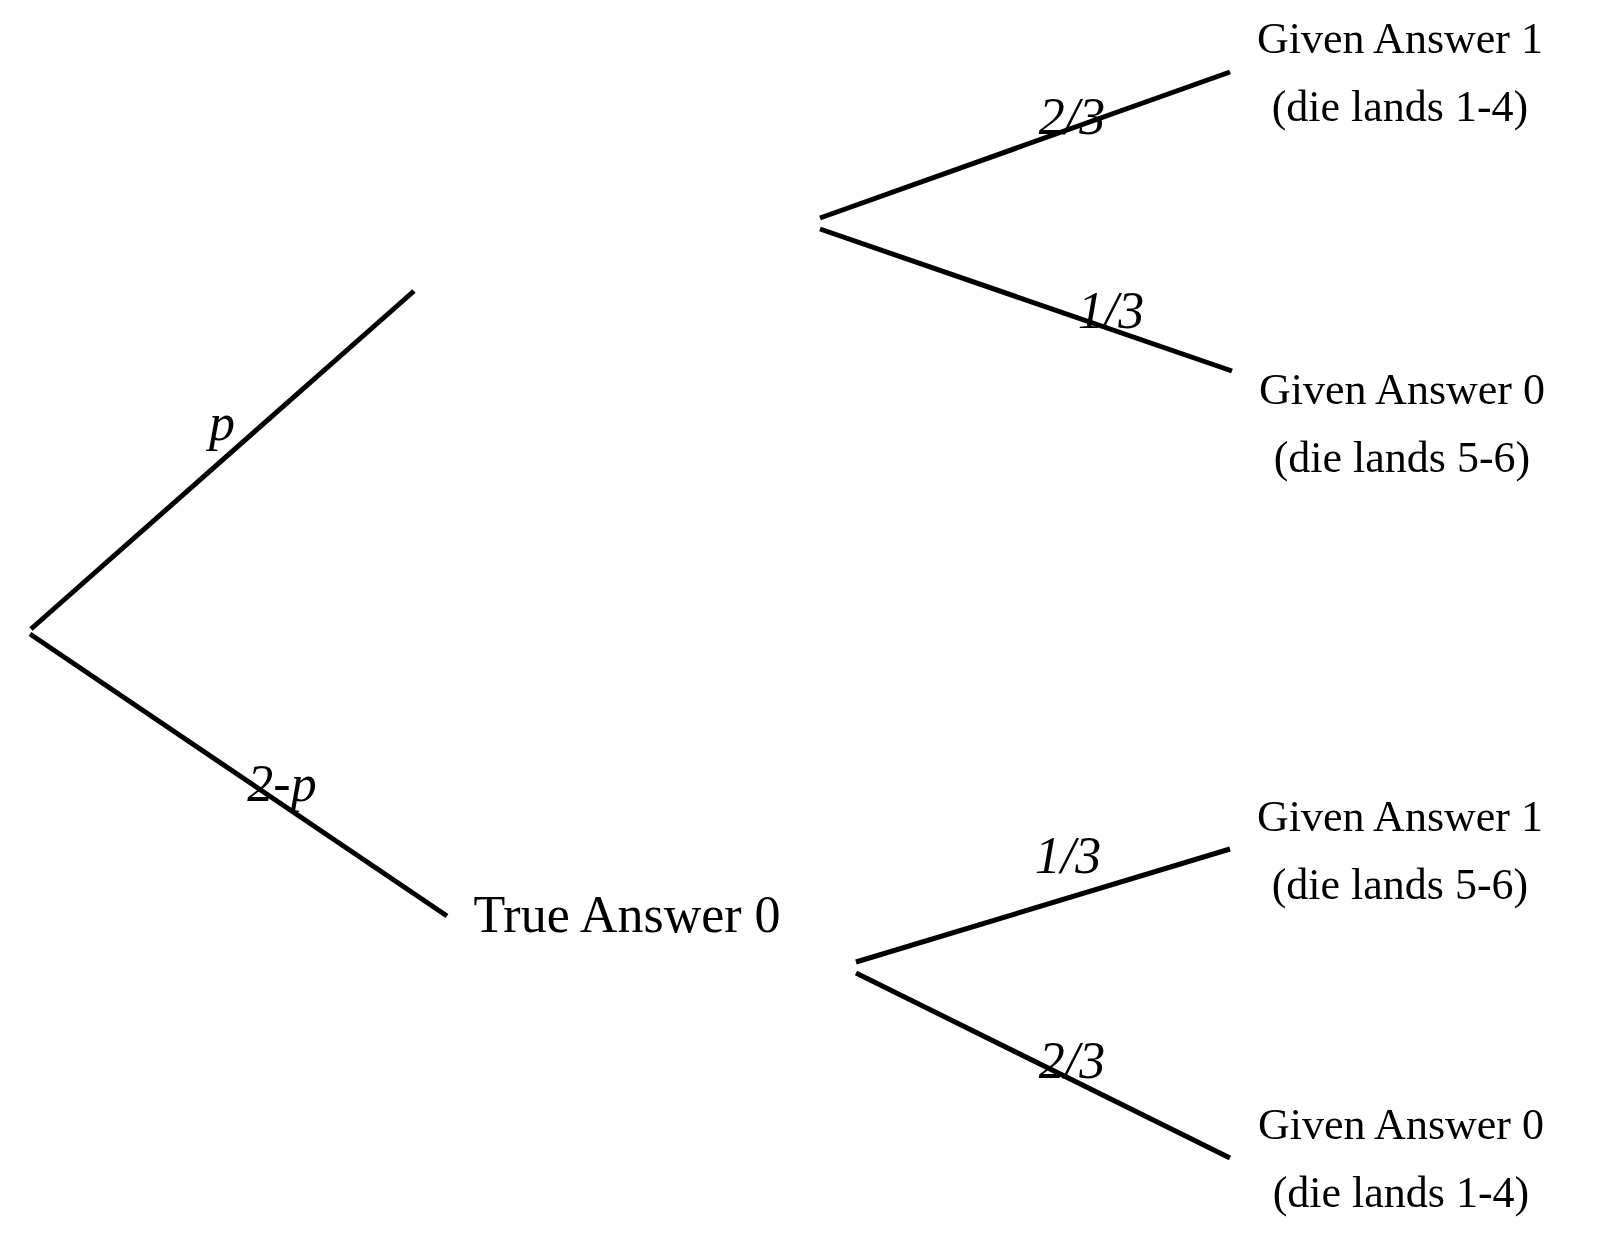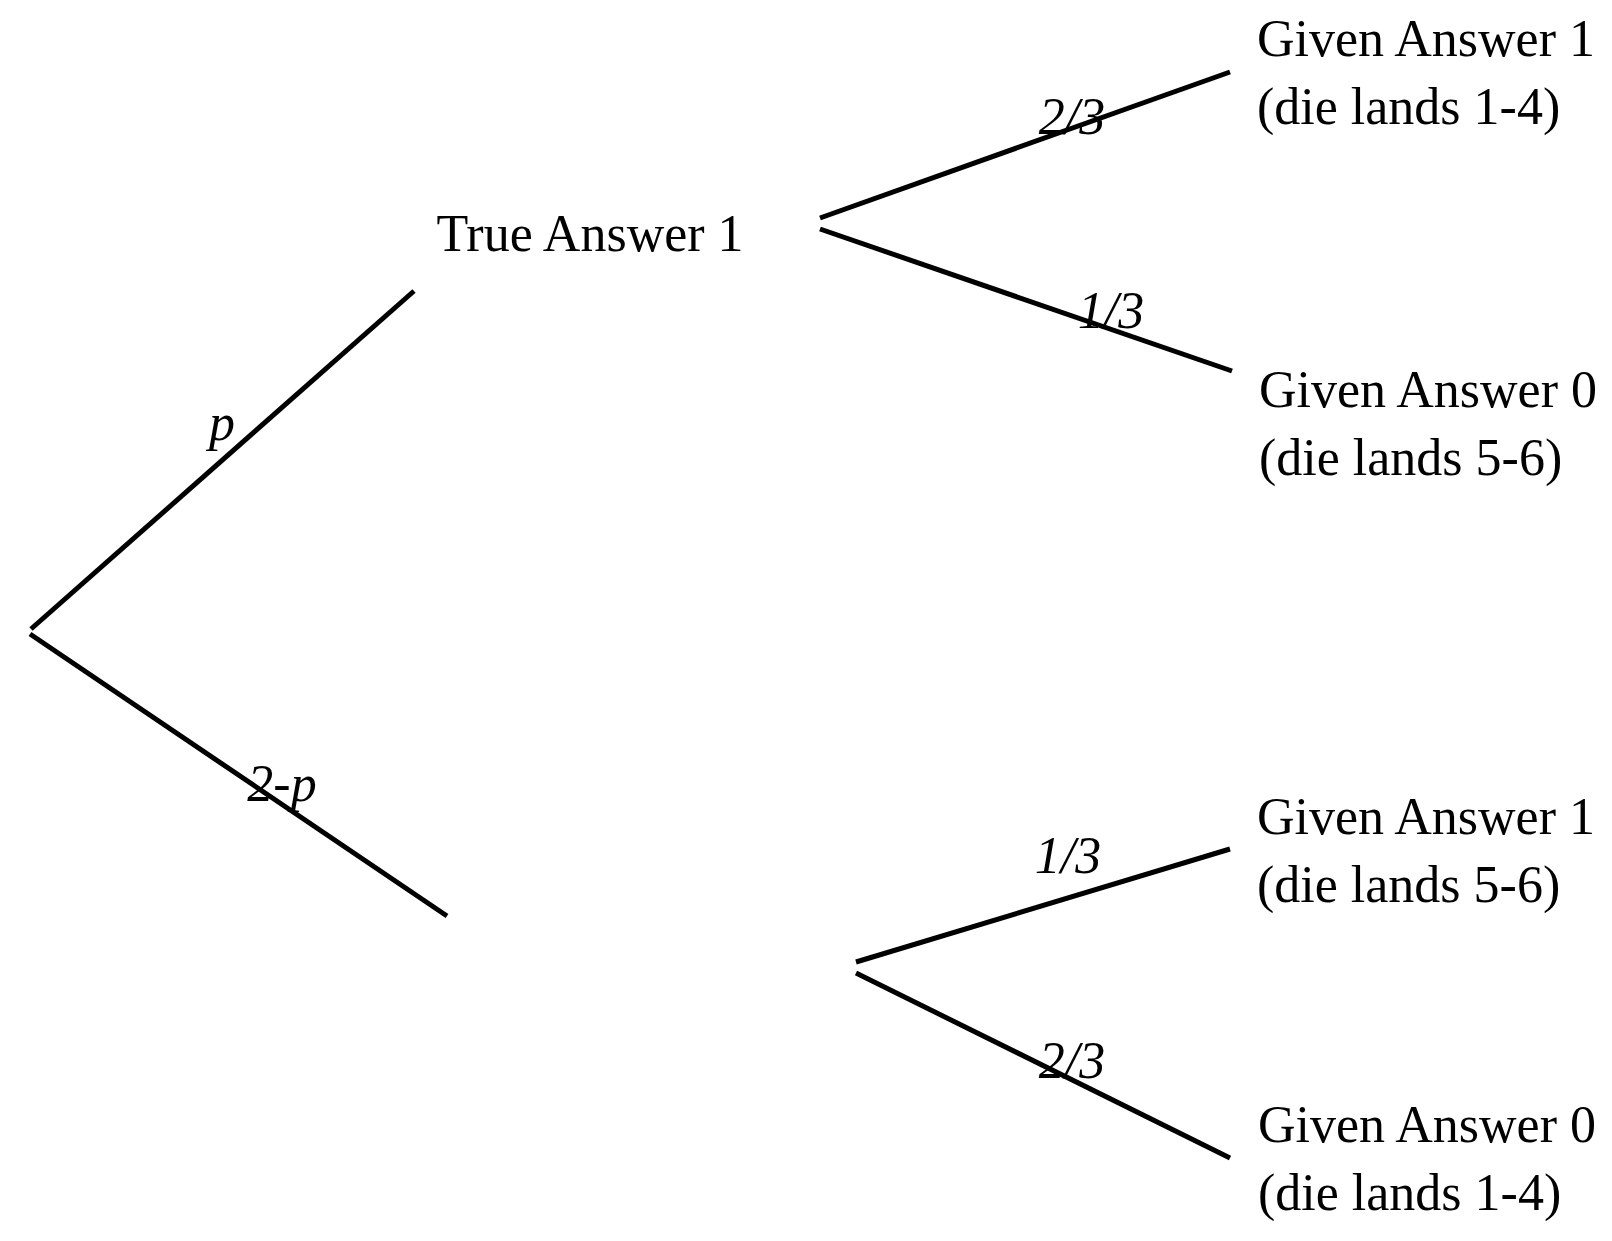--- a/index.html
+++ b/index.html
@@ -37,45 +37,46 @@
     position: absolute;
     font-size: 52px;
     line-height: 1.1;
     font-style: italic;
     white-space: nowrap;
     transform: translate(-50%, -50%);
     margin-top: 40px;
   }
   .leaf-label {
     position: absolute;
-    font-size: 52px;
+    font-size: 44px;
     line-height: 68px;
     white-space: nowrap;
+    text-align: center;
   }
 </style>
 </head>
 <body>
 
 <div id="stage">
 
   <svg id="edges" width="1612" height="1241" viewBox="0 0 1612 1241" aria-hidden="true">
     <line x1="31" y1="629" x2="414" y2="291"></line>
     <line x1="30" y1="634" x2="447" y2="916"></line>
     <line x1="820" y1="218" x2="1230" y2="72"></line>
     <line x1="820" y1="229" x2="1232" y2="371"></line>
     <line x1="856" y1="962" x2="1230" y2="849"></line>
     <line x1="856" y1="973" x2="1230" y2="1158"></line>
   </svg>
 
   <div class="edge-label" style="left:222px; top:383px;">p</div>
 
   <div class="edge-label" style="left:282px; top:744px;">2-p</div>
 
-  <div class="node-label" style="left:590px; top:234px;">True Answer 1</div>
 
+  <div class="node-label" style="left:627px; top:915px;">True Answer 0</div>
 
   <div class="edge-label" style="left:1072px; top:77px;">2/3</div>
 
   <div class="edge-label" style="left:1111px; top:271px;">1/3</div>
 
   <div class="edge-label" style="left:1068px; top:816px;">1/3</div>
 
   <div class="edge-label" style="left:1072px; top:1021px;">2/3</div>
 
   <div class="leaf-label" style="left:1257px; top:5px;">

